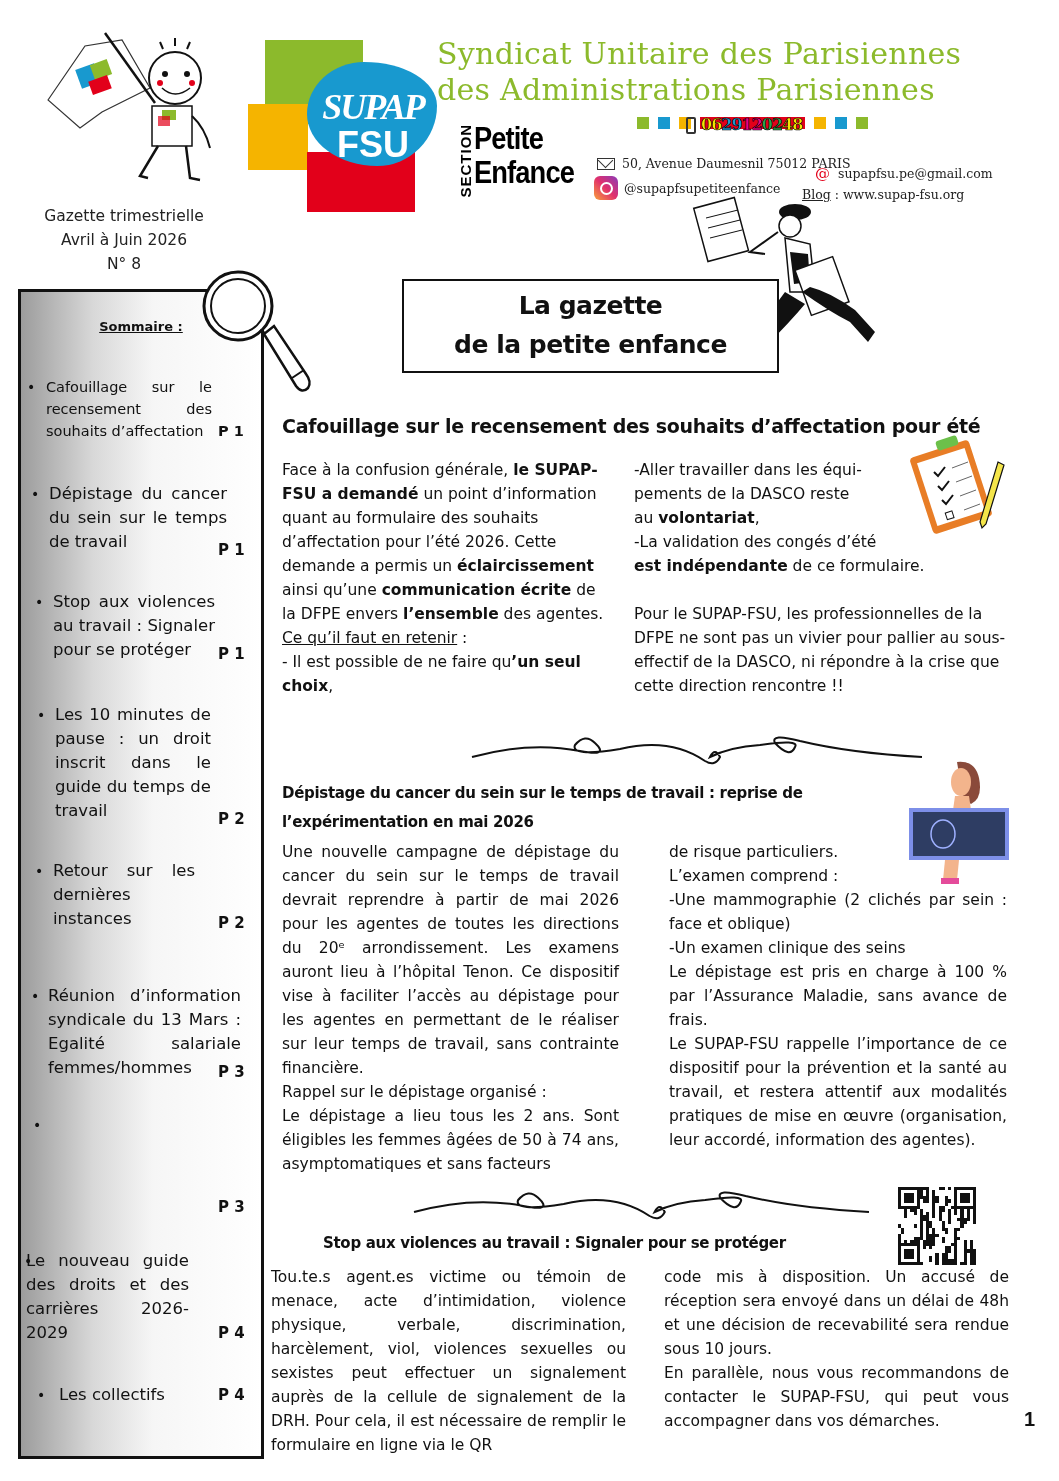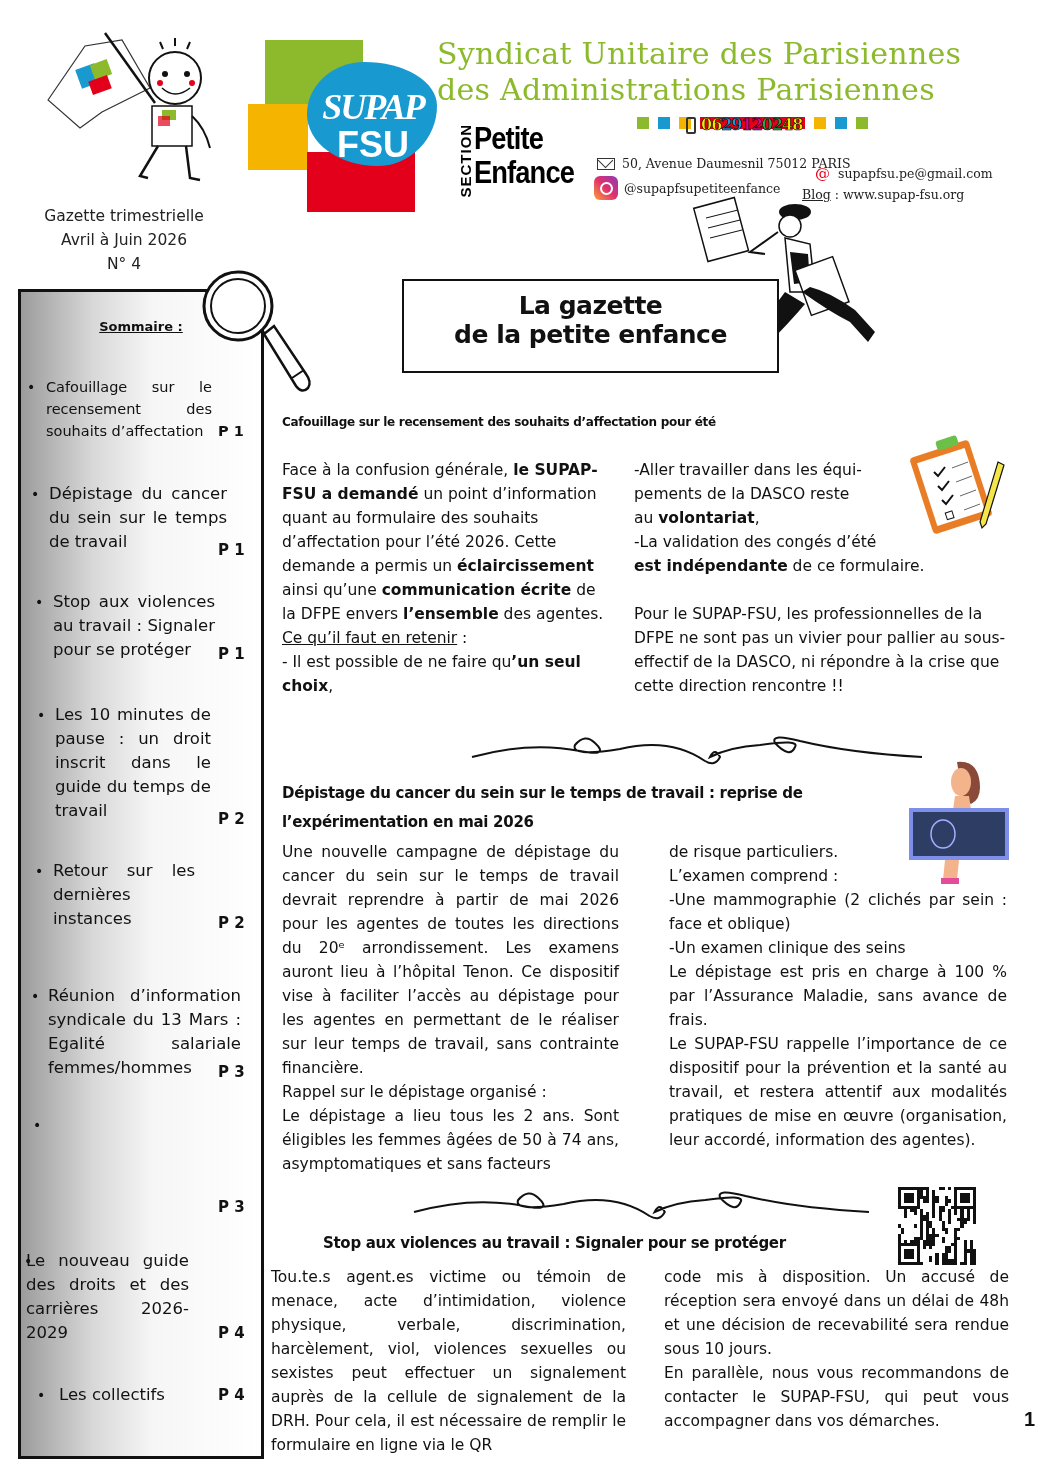--- a/index.html
+++ b/index.html
@@ -78,32 +78,32 @@
   .toc-item .bullet { position: absolute; top: 0; font-size: 14px; }
   .toc-item .txt { position: absolute; text-align: justify; text-align-last: left; }
   .toc-item .pg { position: absolute; font-weight: bold; }
 
   #magnifier { left: 198px; top: 268px; width: 120px; height: 135px; }
 
   
   #title-box { left: 402px; top: 279px; width: 377px; height: 94px; border: 2.5px solid #111; background: #fff; }
   #title-box .t { position: absolute; left: 0; width: 100%; text-align: center;
     font-family: "DejaVu Sans", sans-serif; font-weight: bold; font-size: 25px; letter-spacing: -0.5px; }
-  #title-box .t1 { top: 10px; } #title-box .t2 { top: 39px; text-align: center; }
+  #title-box .t1 { top: 10px; } #title-box .t2 { top: 49px; text-align: center; }
 
   
   .headline { font-family: "DejaVu Sans", sans-serif; font-weight: 900; color: #111;
     letter-spacing: -0.3px; }
   .body-col { font-family: "DejaVu Sans", sans-serif; font-size: 15.5px; color: #111; line-height: 24px; }
   .justify { text-align: justify; }
   .line { display: block; }
   b { font-weight: bold; }
   .ul { text-decoration: underline; }
 
-  #a1-headline { left: 282px; top: 415px; font-size: 12px; }
+  #a1-headline { left: 282px; top: 415px; font-size: 19px; }
   #a1-col1 { left: 282px; top: 458px; width: 330px; font-size: 15.5px; }
   #a1-col2 { left: 634px; top: 458px; width: 380px; font-size: 15.5px; }
   #clipboard { left: 910px; top: 432px; width: 100px; height: 105px; }
 
   .divider { height: 40px; }
   #divider-1 { left: 470px; top: 727px; width: 455px; }
   #divider-2 { left: 412px; top: 1182px; width: 460px; }
 
   #a2-headline { left: 282px; top: 779px; width: 660px; font-size: 15px; line-height: 29px; }
   #a2-col1 { left: 282px; top: 840px; width: 337px; font-size: 15.5px; }
@@ -138,21 +138,21 @@
   <rect x="112" y="78" width="40" height="40" fill="#fff" stroke="#111" stroke-width="1.5"></rect>
   <rect x="122" y="82" width="14" height="10" fill="#8cba2c"></rect>
     <rect x="118" y="88" width="12" height="10" fill="#e2001a" opacity="0.7"></rect>
   <path d="M118 118 L100 148 L108 150 M146 118 L150 150 L160 152" fill="none" stroke="#111" stroke-width="2.5"></path>
   <path d="M152 88 Q165 100 170 120" fill="none" stroke="#111" stroke-width="2"></path>
 </svg>
 
 <div id="gazette-meta" class="abs">
   <div>Gazette trimestrielle</div>
   <div>Avril à Juin 2026</div>
-  <div>N° 4</div>
+  <div>N° 8</div>
 </div>
 
 <div id="logo-squares" class="abs">
   <div class="sq sq-green"></div>
   <div class="sq sq-yellow"></div>
   <div class="sq sq-red"></div>
   <div class="blob"></div>
   <div class="logo-supap">SUPAP</div>
   <div class="logo-fsu">FSU</div>
 </div>

